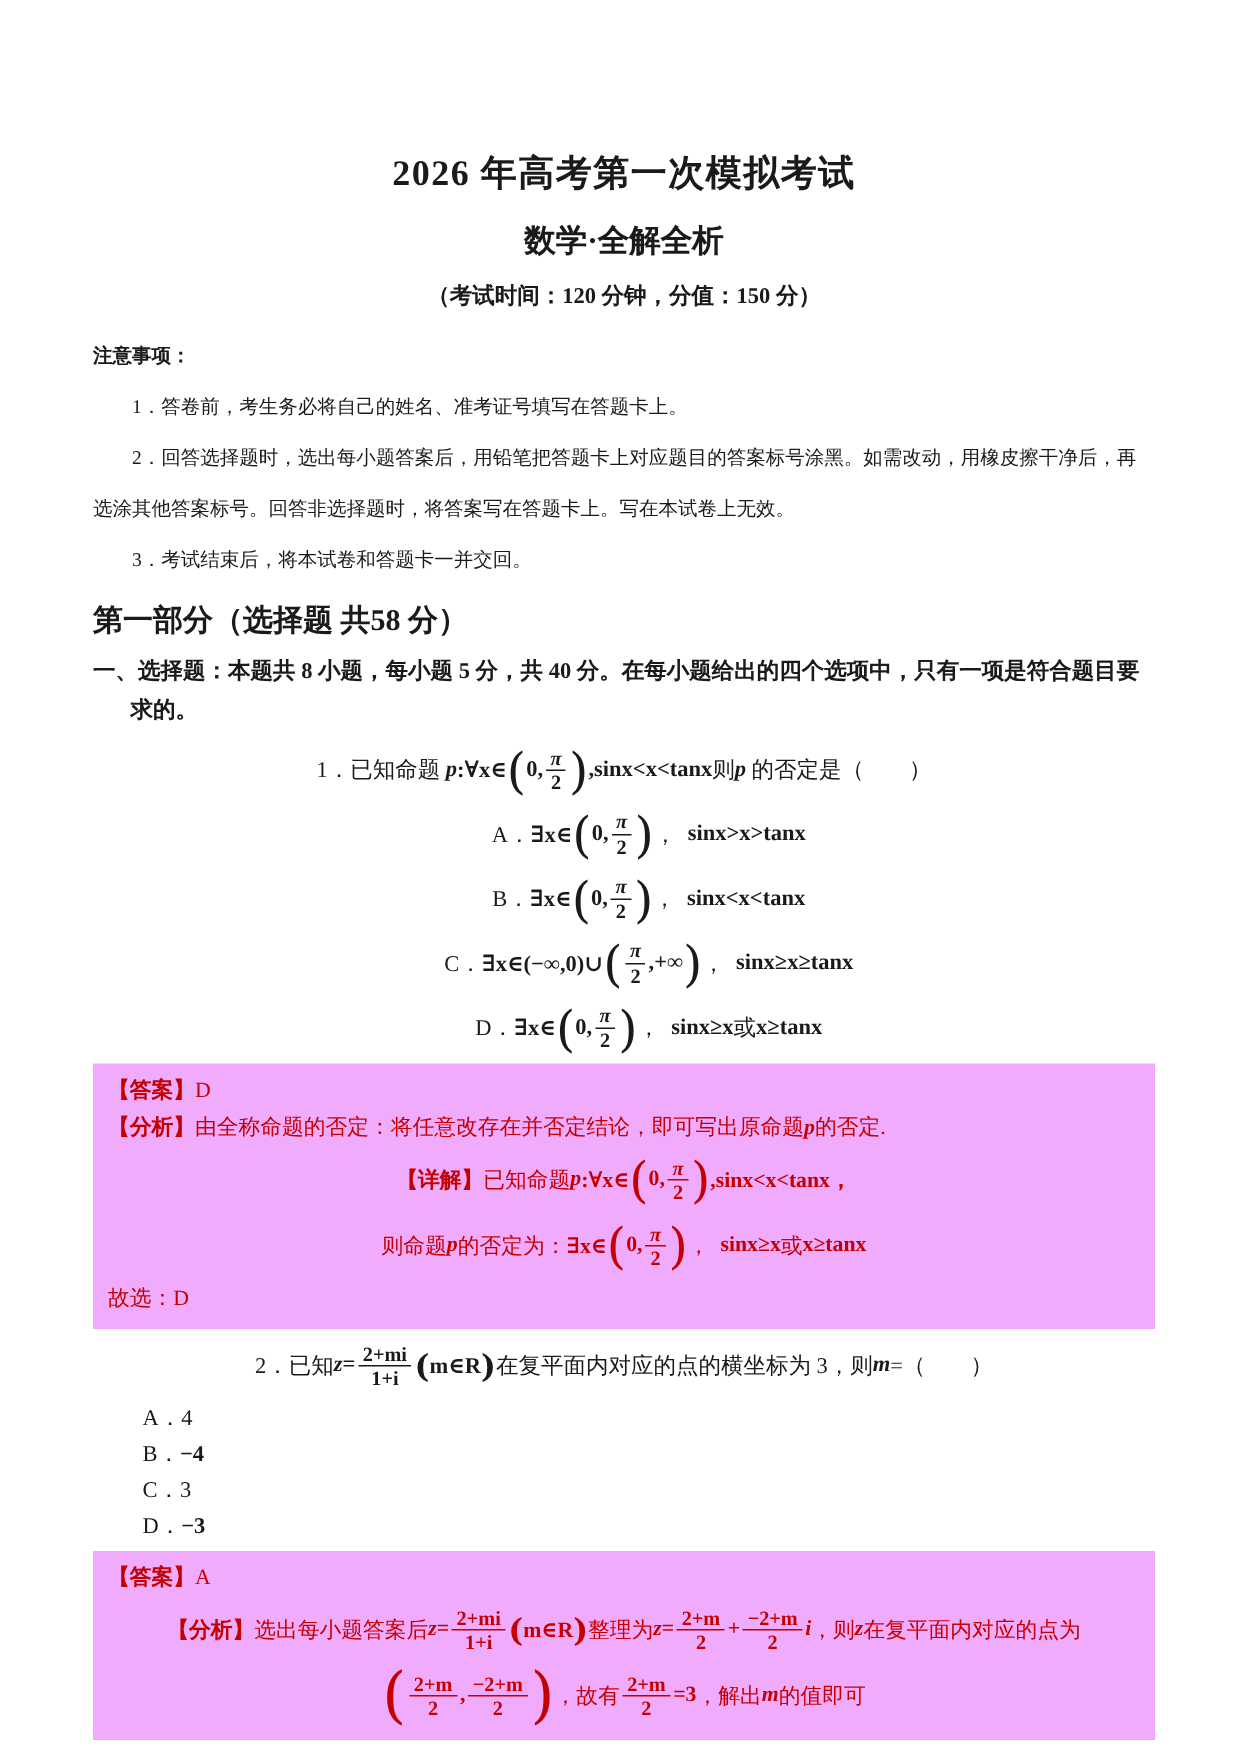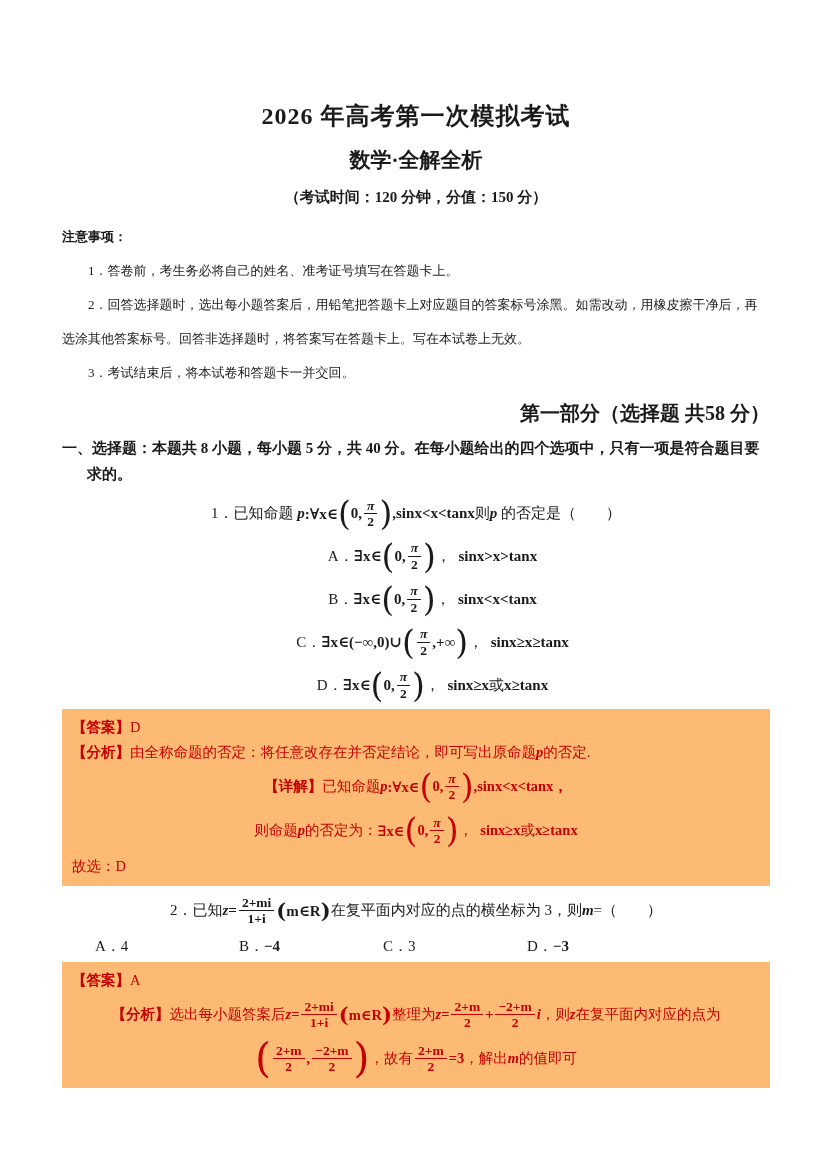--- a/index.html
+++ b/index.html
@@ -26,21 +26,21 @@
     margin: 0 0 13px; text-align: center;
     font-size: 15px; font-weight: bold;
   }
 
   .notice { font-size: 13px; }
   .notice p { margin: 0; line-height: 34px; }
   .notice .head { font-weight: bold; }
   .indent { text-indent: 2em; }
 
   .part-heading {
-    margin: 10px 0 8px; text-align: right;
+    margin: 10px 0 8px; text-align: left;
     font-size: 20px; font-weight: bold;
   }
   .instruction {
     margin: 0 0 6px; font-weight: bold; font-size: 15px; line-height: 26px;
     padding-left: 25px; text-indent: -25px;
   }
 
   
   .fx { display: flex; align-items: center; flex-wrap: wrap; margin: 0; justify-content: center; }
   .fx span { white-space: pre; }
@@ -53,32 +53,32 @@
 
   .mrow { display: inline-flex; align-items: center; }
   .frac { display: inline-block; text-align: center; font-weight: bold; margin: 0 2px; vertical-align: middle; }
   .frac .num { display: block; font-size: 13.5px; line-height: 1.15; padding: 0 3px; }
   .frac .den { display: block; font-size: 13.5px; line-height: 1.15; padding: 0 3px; border-top: 1.4px solid currentColor; }
   .bigp  { font-size: 33px; font-weight: normal; line-height: 1; font-family: "DejaVu Serif", serif; }
   .bigp2 { font-size: 41px; font-weight: normal; line-height: 1; font-family: "DejaVu Serif", serif; }
   .medp  { font-size: 21px; font-weight: bold; line-height: 1; font-family: "DejaVu Serif", serif; }
 
   .ansblock {
-    background: #fdba74;
+    background: #f0abfc;
     color: #c40000;
     padding: 5px 10px 7px;
     margin: 2px 0 4px;
     font-size: 14.5px;
   }
   .ansblock p { margin: 1px 0; line-height: 24px; }
   .ansblock .fx { line-height: normal; }
   .albl { font-weight: bold; }
   .ansblock .tallrow { min-height: 44px; }
 
-  .optrow { display: flex; margin: 2px 0 4px 33px; font-size: 15px; line-height: 24px; }
+  .optrow { display: flex; margin: 2px 0 4px 33px; font-size: 15px; line-height: 24px; flex-direction: column; }
   .opt2 { width: 144px; }
 </style>
 </head>
 <body>
 
 <div class="sheet">
 
   <h1 class="title">2026 年高考第一次模拟考试</h1>
   <h2 class="subtitle">数学·全解全析</h2>
   <div class="meta">（考试时间：120 分钟，分值：150 分）</div>

